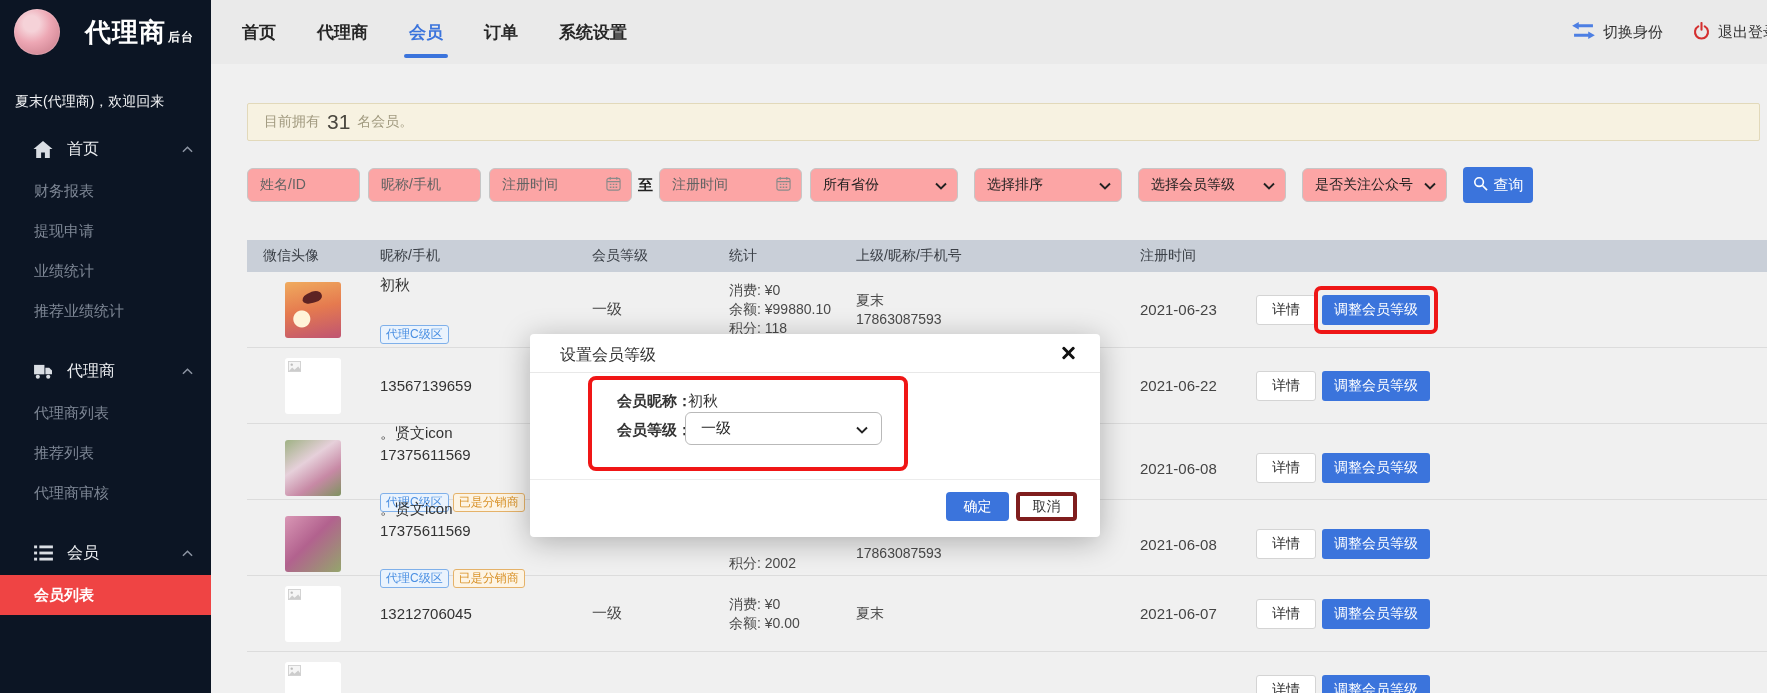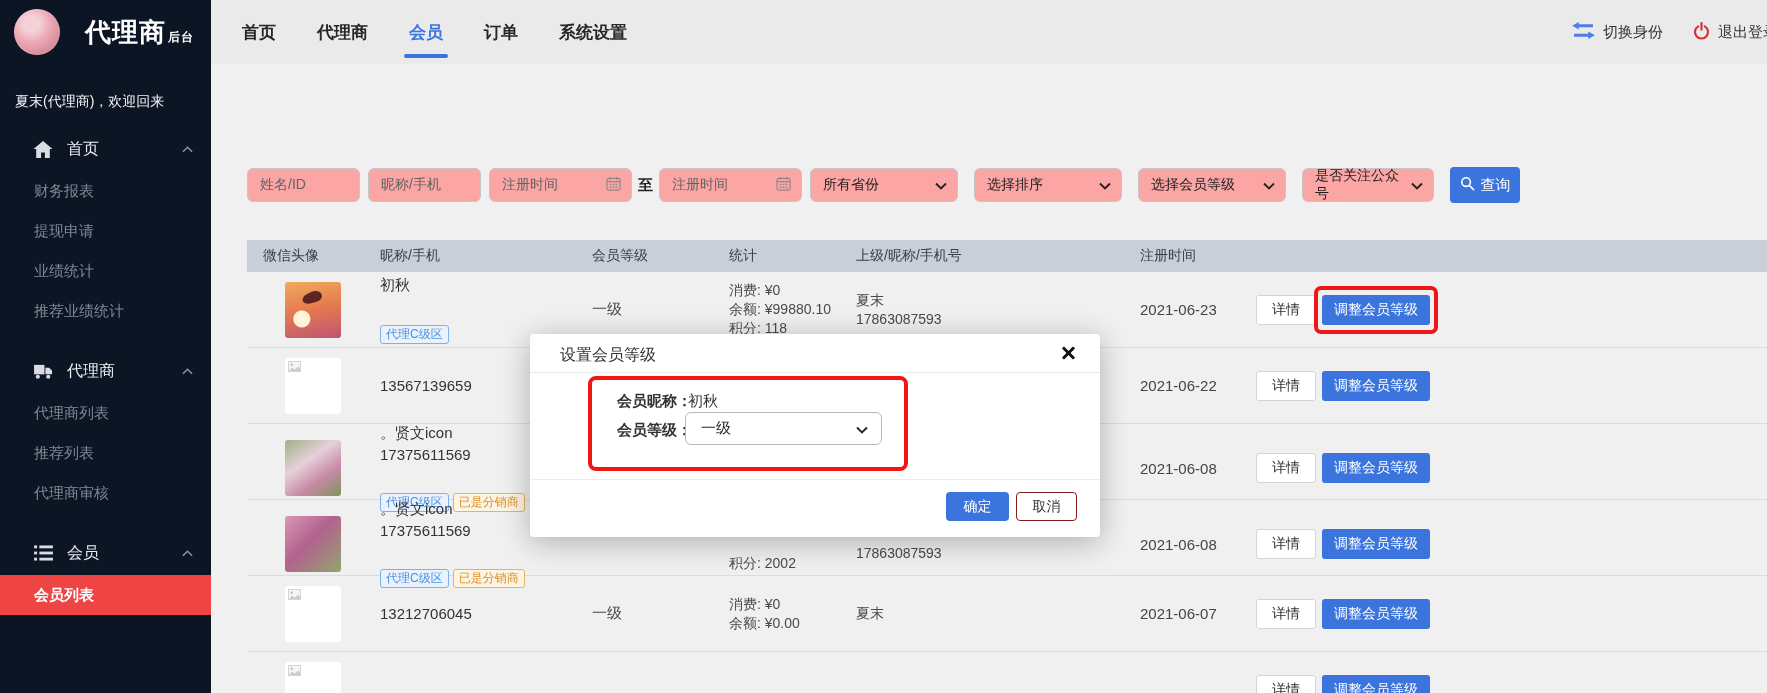--- a/index.html
+++ b/index.html
@@ -36,21 +36,21 @@
   
   .notice { position:absolute; left:247px; top:103px; width:1513px; height:38px; background:#f7f2e1; border:1px solid #e2d9ba; border-radius:2px; display:flex; align-items:center; padding-left:16px; font-size:14px; color:#a29b80; }
   .notice .num { font-size:21px; color:#4a473f; margin:0 7px; }
 
   
   .filters { position:absolute; left:247px; top:167px; height:36px; display:flex; align-items:center; }
   .f-input, .f-date, .f-select { height:34px; background:#fca5a5; border:1px solid #c6c6c6; border-radius:6px; display:flex; align-items:center; padding:0 10px 0 12px; font-size:14px; color:#636363; cursor:text; }
   .f-input { width:113px; }
   .f-date { width:143px; justify-content:space-between; cursor:pointer; }
   .f-select { width:148px; justify-content:space-between; color:#1f1f1f; cursor:pointer; }
-  .f-select.wide { width:132px; }
+  .f-select.wide { width:145px; }
   .to-label { font-size:15px; color:#222; margin:0 6px; font-weight:bold; }
   .mr8 { margin-right:8px; } .mr16 { margin-right:16px; }
   .search-btn { height:36px; width:70px; background:#3b74dc; border:none; border-radius:4px; color:#fff; font-size:15px; display:flex; align-items:center; justify-content:center; gap:6px; cursor:pointer; }
 
   
   .grid-cols { display:grid; grid-template-columns:133px 212px 137px 127px 284px 116px auto; align-items:center; }
   .thead { position:absolute; left:247px; top:240px; width:1520px; height:32px; background:#c9cfd8; font-size:14px; color:#3a3f46; }
   .thead > div:first-child { padding-left:16px; }
   .tbody { position:absolute; left:247px; top:272px; width:1520px; }
   .trow { height:76px; border-bottom:1px solid #dcdcdc; }
@@ -84,21 +84,21 @@
   .m-close::before { transform:rotate(45deg); } .m-close::after { transform:rotate(-45deg); }
   .m-divider { position:absolute; left:0; top:38px; width:100%; border-top:1px solid #e8e8e8; }
   .m-redbox { position:absolute; left:58px; top:42px; width:320px; height:95px; border:4px solid #f01616; border-radius:8px; pointer-events:none; }
   .m-label { position:absolute; font-size:15px; font-weight:bold; color:#333; }
   .m-nick-label { left:87px; top:58px; }
   .m-nick-value { position:absolute; left:158px; top:58px; font-size:15px; color:#333; }
   .m-level-label { left:87px; top:87px; }
   .m-select { position:absolute; left:155px; top:78px; width:197px; height:33px; border:1px solid #b9b9b9; border-radius:6px; background:#fff; display:flex; align-items:center; justify-content:space-between; padding:0 13px 0 15px; font-size:15px; color:#222; cursor:pointer; }
   .m-footer-divider { position:absolute; left:0; top:145px; width:100%; border-top:1px solid #ececec; }
   .m-confirm { position:absolute; left:416px; top:158px; width:63px; height:29px; background:#3b74dc; border:none; border-radius:4px; color:#fff; font-size:14px; cursor:pointer; }
-  .m-cancel { position:absolute; left:486px; top:158px; width:61px; height:29px; background:#fff; border:1px solid #7f1d1d; border-radius:4px; color:#333; font-size:14px; cursor:pointer; }
+  .m-cancel { position:absolute; left:486px; top:158px; width:61px; height:29px; background:#fff; border:4px solid #7f1d1d; border-radius:4px; color:#333; font-size:14px; cursor:pointer; }
   .nowrap { white-space:nowrap; }
 </style>
 </head>
 <body>
 
 <div class="canvas">
 
   <aside class="sidebar">
     <div class="logo-row">
       <div class="brand-avatar"></div>
@@ -194,20 +194,25 @@
       <span class="act">
         <span id="power-icon-slot"><svg viewBox="0 0 18 19" width="17" height="18">
               <path d="M5.6 4.6A6.9 6.9 0 1 0 12.4 4.6" stroke="#d43030" stroke-width="2.2" fill="none" stroke-linecap="round"></path>
               <path d="M9 1v7.2" stroke="#d43030" stroke-width="2.2" stroke-linecap="round"></path>
             </svg></span>
         <span class="nowrap">退出登录</span>
       </span>
     </div>
   </header>
 
+  <div class="notice">
+    <span>目前拥有</span>
+    <span class="num">31</span>
+    <span>名会员。</span>
+  </div>
 
   <div class="filters">
     <div class="f-input mr8">姓名/ID</div>
     <div class="f-input mr8">昵称/手机</div>
     <div class="f-date">
       <span>注册时间</span>
       <span class="cal-slot"><svg viewBox="0 0 16 16" width="15" height="15">
             <g stroke="#8a8a8a" fill="none" stroke-width="1.2">
               <rect x="1" y="2.5" width="14" height="12.5" rx="2"></rect>
               <path d="M1 6h14M4.5 1v3M11.5 1v3"></path>

